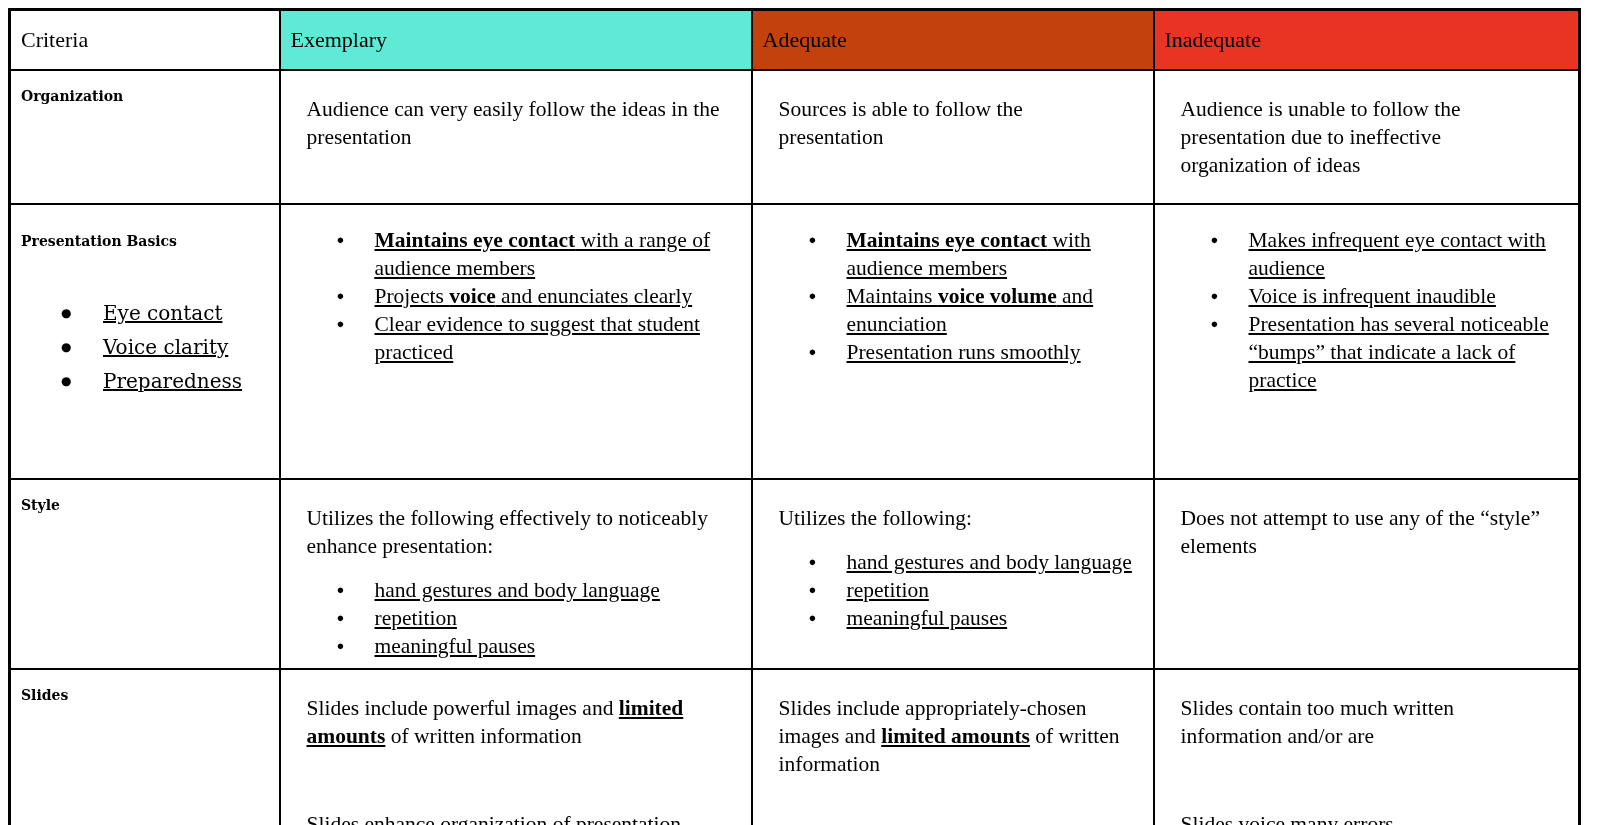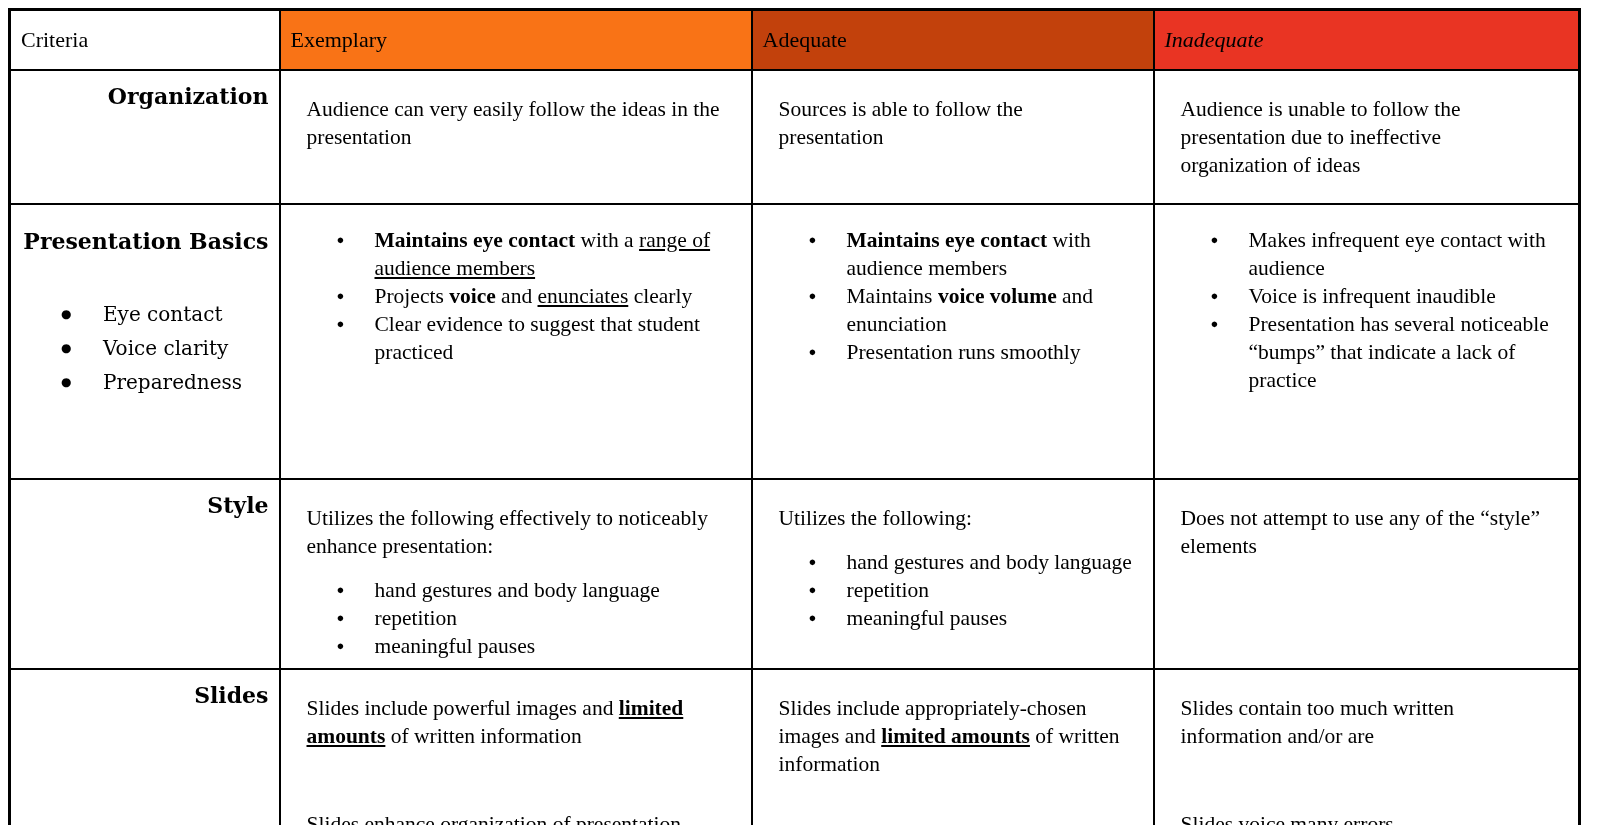--- a/index.html
+++ b/index.html
@@ -36,55 +36,55 @@
 
   .cell{font-size:21.5px;line-height:28px;}
   .row-presentation .cell{padding-top:21px;}
 
   
   .col-criterion{
     font-family:"DejaVu Serif",serif;
     font-size:20px;line-height:26px;
     padding-top:10px;
   }
-  .ctitle{font-size:22px;line-height:30px;text-align:right;}
+  .ctitle{font-size:14px;line-height:30px;}
   .para{margin:16px;}
   .spacer{height:28px;}
   .col-criterion .spacer{height:40px;}
 
   .b{font-weight:bold;}
   .u{text-decoration:underline;}
 
   
   .blist{margin:0;}
   .bitem{display:flex;align-items:flex-start;}
   .marker{
     flex:0 0 38px;margin-left:46px;
     font-size:13px;line-height:28px;
   }
-  .btext{flex:1 1 auto;line-height:28px;}
+  .btext{flex:1 1 auto;line-height:28px;text-decoration:underline;}
   .col-criterion .marker{flex:0 0 42px;margin-left:40px;font-size:12px;line-height:34px;}
   .col-criterion .btext{line-height:34px;}
 </style>
 </head>
 <body>
 
 <table class="rubric">
   <colgroup>
     <col style="width:270px">
     <col style="width:472px">
     <col style="width:402px">
     <col style="width:426px">
   </colgroup>
   <tbody>
     <tr class="row-header">
       <td class="hdr">Criteria</td>
-      <td class="hdr level good" style="background: #f97316;">Exemplary</td>
+      <td class="hdr level good" style="background: #5eead4;">Exemplary</td>
       <td class="hdr level good" style="background: #c2410c;">Adequate</td>
-      <td class="hdr level bad" style="background: rgb(233, 52, 35); font-style: italic;">Inadequate</td>
+      <td class="hdr level bad" style="background: rgb(233, 52, 35);">Inadequate</td>
     </tr>
 
     <tr class="row-organization">
       <td class="cell col-criterion">
           <div class="ctitle"><span class="b ">Organization</span></div>
         </td>
       <td class="cell">
           <div class="para"><span class="">Audience can very easily follow the ideas in the presentation</span></div>
         </td>
       <td class="cell">

